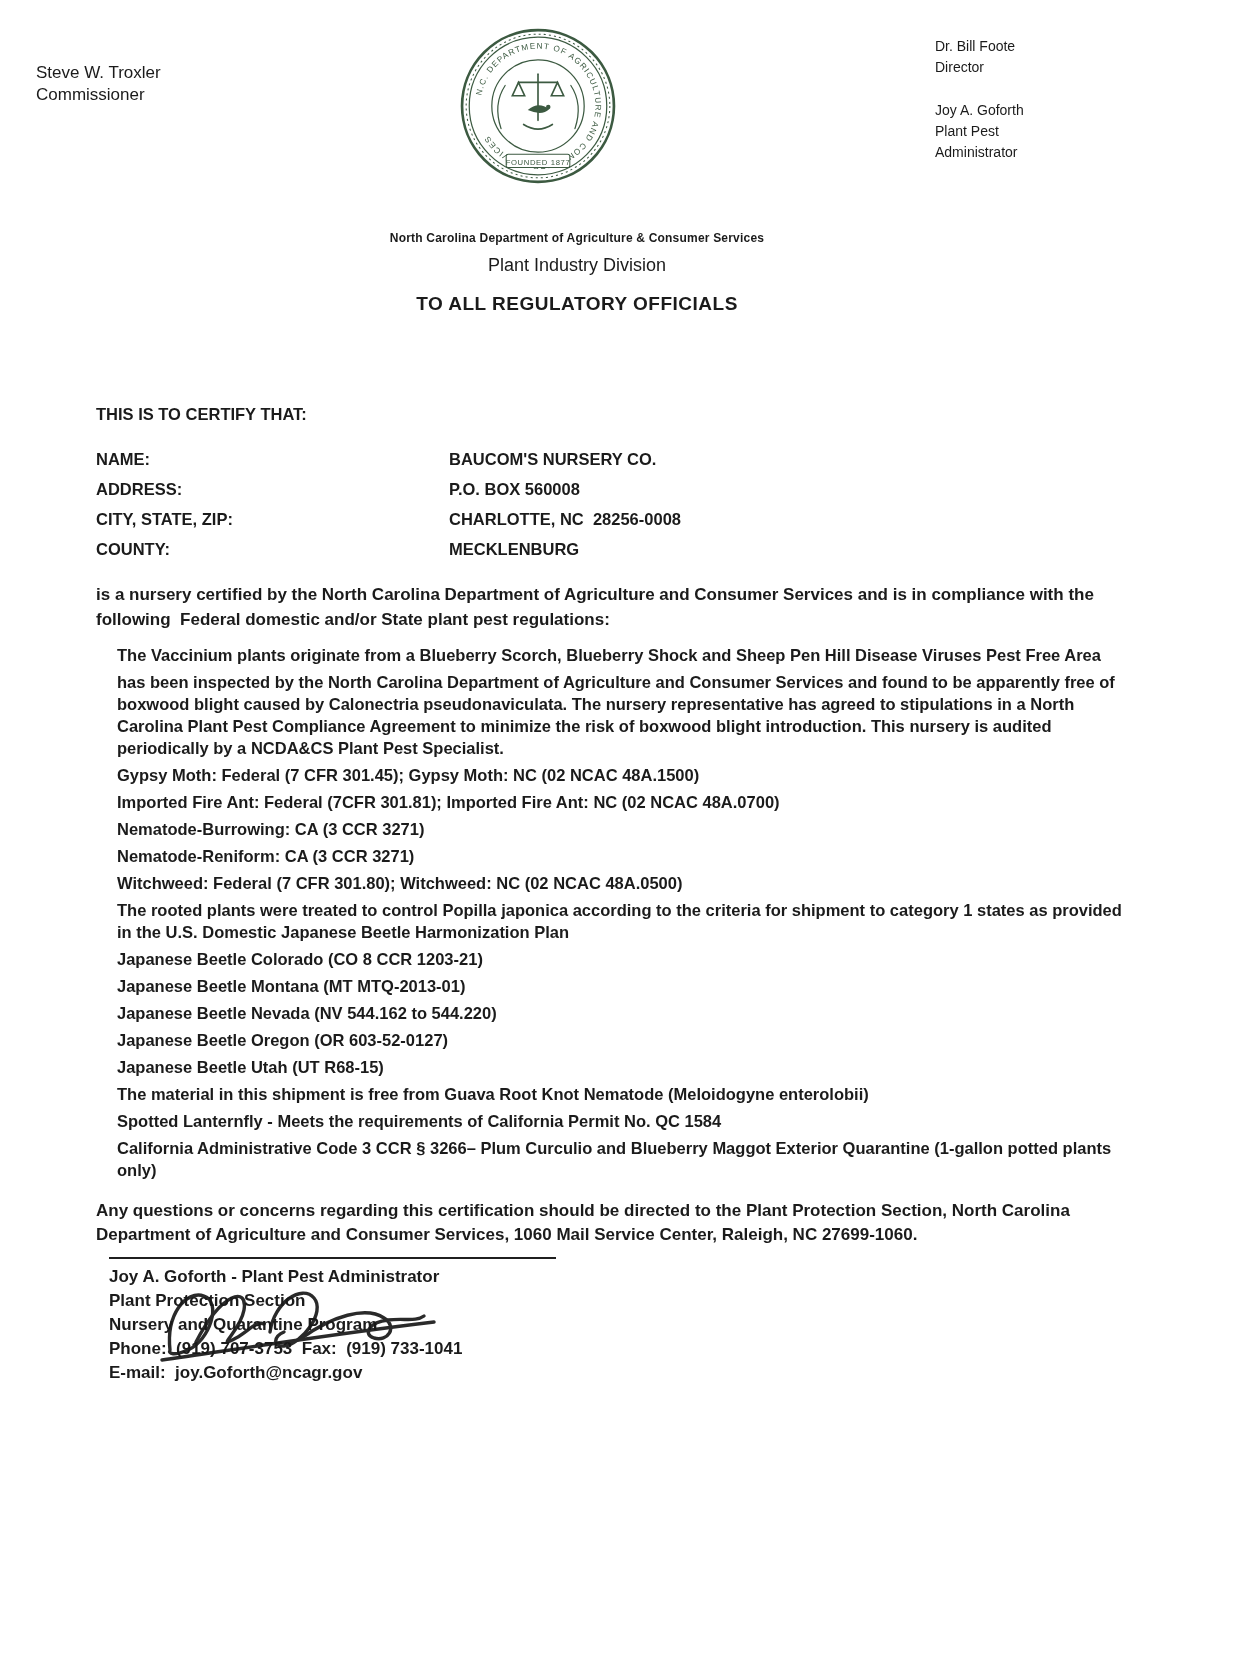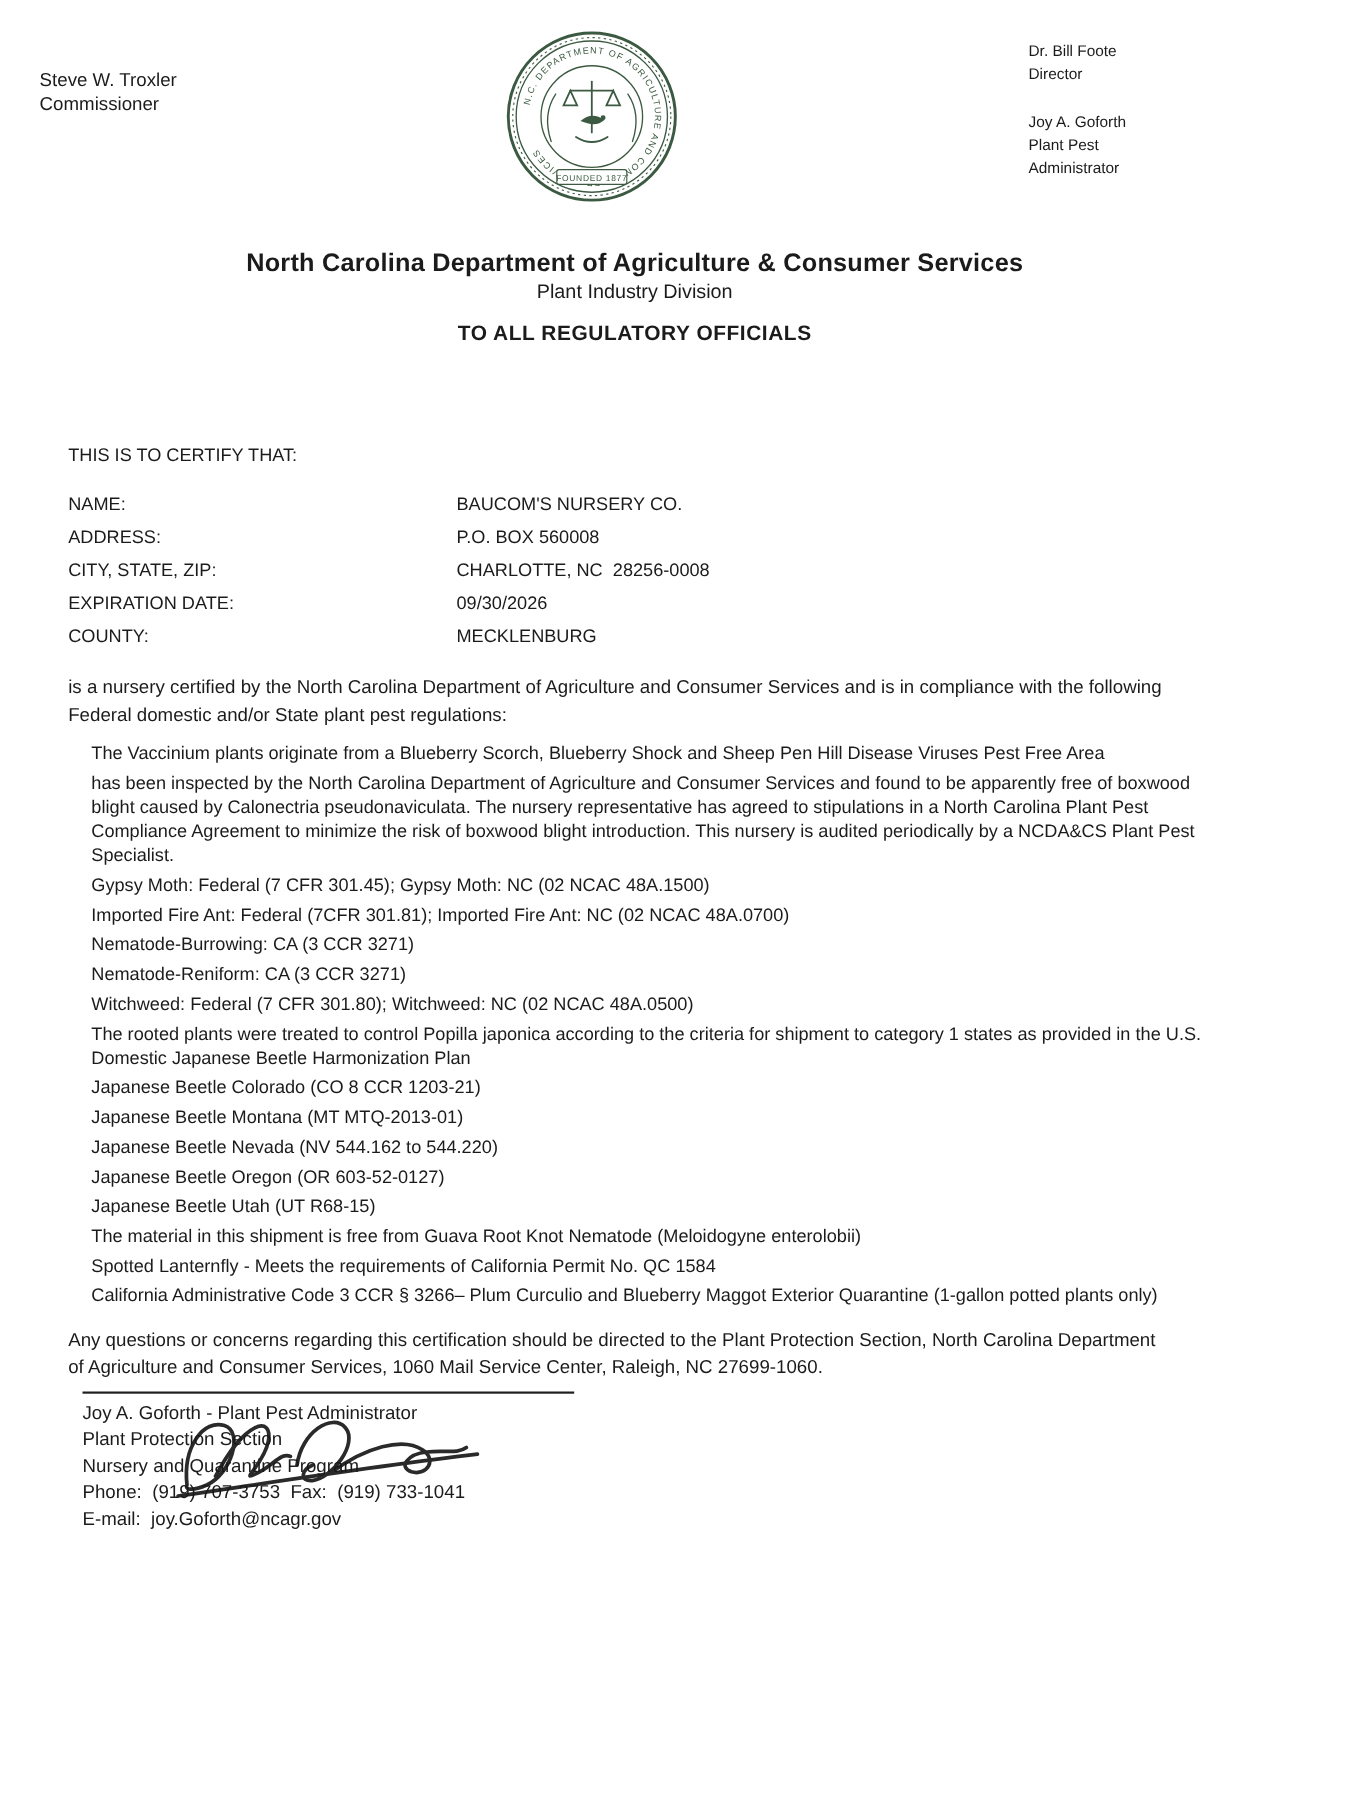--- a/index.html
+++ b/index.html
@@ -13,25 +13,25 @@
     color:#1b1b1b;
     overflow:hidden;
   }
   
   .hdr-left  { position:absolute; left:36px;  top:62px; font-size:17px; line-height:22px; }
   .hdr-right { position:absolute; left:935px; top:36px; font-size:14px; line-height:21px; }
   .hdr-right .gap { height:22px; }
   .seal-wrap { position:absolute; left:460px; top:28px; }
   
   .titles { padding-top:226px; width:1154px; text-align:center; }
-  .t1 { font-size:23px; font-weight:700; letter-spacing:.2px; line-height:24px; }
+  .t1 { font-size:12px; font-weight:700; letter-spacing:.2px; line-height:24px; }
   .t2 { font-size:18px; line-height:23px; margin-top:4px; }
   .t3 { font-size:19px; font-weight:700; letter-spacing:.5px; margin-top:15px; line-height:23px; }
   
-  .docbody { padding-left:62px; }
+  .docbody { padding-left:96px;font-weight:bold; }
   .certify { margin-top:90px; font-size:16.5px; }
   .fields  { margin-top:20px; font-size:16.5px; }
   .field-row   { display:flex; height:30px; align-items:center; }
   .field-label { width:353px; flex:none; }
   .field-value { white-space:pre; }
   .intro   { margin-top:18px; font-size:17px; line-height:25px; width:1035px; white-space:pre-wrap; }
   .regs    { margin-top:12px; margin-left:21px; width:1020px; font-size:16.5px; line-height:22px; }
   .reg     { margin-bottom:5px; }
   .closing { margin-top:18px; font-size:17px; line-height:24px; width:1000px; }
   .sig-rule { margin-top:10px; margin-left:13px; width:447px; border-top:2px solid #1f1f1f; }
@@ -110,24 +110,20 @@
       </div>
       <div class="field-row">
         <span class="field-label">ADDRESS:</span>
         <span class="field-value">P.O. BOX 560008</span>
       </div>
       <div class="field-row">
         <span class="field-label">CITY, STATE, ZIP:</span>
         <span class="field-value">CHARLOTTE, NC  28256-0008</span>
       </div>
       <div class="field-row">
-        <span class="field-label">EXPIRATION DATE:</span>
-        <span class="field-value">09/30/2026</span>
-      </div>
-      <div class="field-row">
         <span class="field-label">COUNTY:</span>
         <span class="field-value">MECKLENBURG</span>
       </div>
     </div>
 
     <p class="intro">is a nursery certified by the North Carolina Department of Agriculture and Consumer Services and is in compliance with the following  Federal domestic and/or State plant pest regulations:</p>
 
     <div class="regs">
       <div class="reg">The Vaccinium plants originate from a Blueberry Scorch, Blueberry Shock and Sheep Pen Hill Disease Viruses Pest Free Area</div>
       <div class="reg">has been inspected by the North Carolina Department of Agriculture and Consumer Services and found to be apparently free of boxwood blight caused by Calonectria pseudonaviculata. The nursery representative has agreed to stipulations in a North Carolina Plant Pest Compliance Agreement to minimize the risk of boxwood blight introduction. This nursery is audited periodically by a NCDA&amp;CS Plant Pest Specialist.</div>

